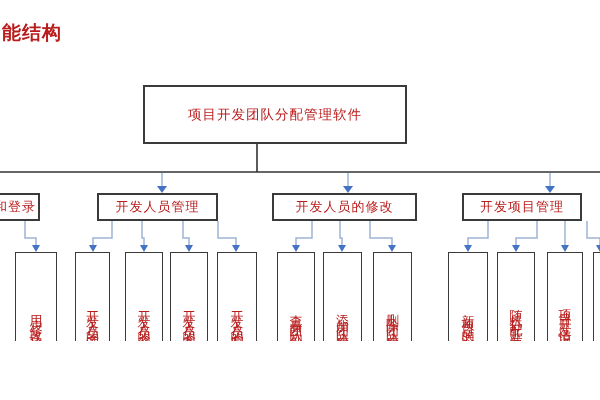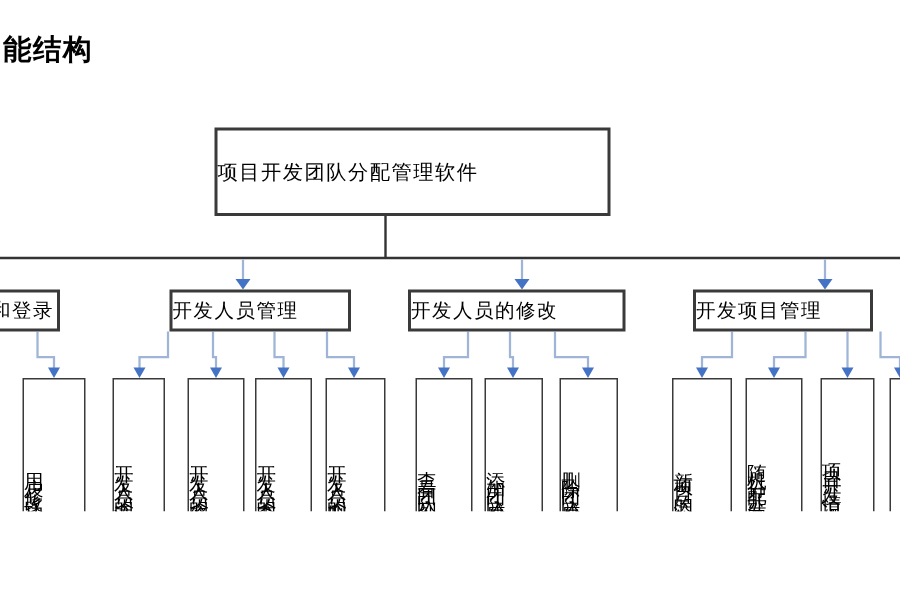--- a/index.html
+++ b/index.html
@@ -1,31 +1,31 @@
 <!DOCTYPE html>
 <html><head>
 <meta charset="utf-8">
 <style>
   html,body{margin:0;padding:0;background:#fff;}
   #stage{
     position:relative;width:600px;height:341px;background:#ffffff;
-    overflow:hidden;font-family:"Liberation Serif","DejaVu Serif",serif;color:#000000;
+    overflow:hidden;font-family:"Liberation Serif","DejaVu Serif",serif;color:#b91c1c;
   }
   #title{
     position:absolute;left:2px;top:20px;font-size:19px;font-weight:bold;
     font-family:"Liberation Sans","DejaVu Sans",sans-serif;letter-spacing:1px;white-space:nowrap;
   }
   .box{
     position:absolute;background:#fff;border:2px solid #3a3a3a;box-sizing:border-box;
-    display:flex;align-items:center;justify-content:flex-start;font-size:13px;white-space:nowrap;
+    display:flex;align-items:center;justify-content:center;font-size:13px;white-space:nowrap;
   }
   #root-box{left:143px;top:85px;width:264px;height:59px;font-size:13.5px;letter-spacing:1px;}
   .l2{top:193px;height:28px;letter-spacing:1px;}
   #b1{left:-60px;width:100px;justify-content:flex-end;padding-right:2px;}
-  #b2{left:113px;width:121px;}
+  #b2{left:97px;width:121px;}
   #b3{left:272px;width:145px;}
   #b4{left:462px;width:120px;}
   .leaf{
     top:252px;height:133px;border-width:1.5px;
   }
   .leaf span{
     writing-mode:vertical-rl;text-orientation:upright;
     font-size:13px;line-height:1;letter-spacing:5px;
   }
   #c1{left:15px;width:42px;}

